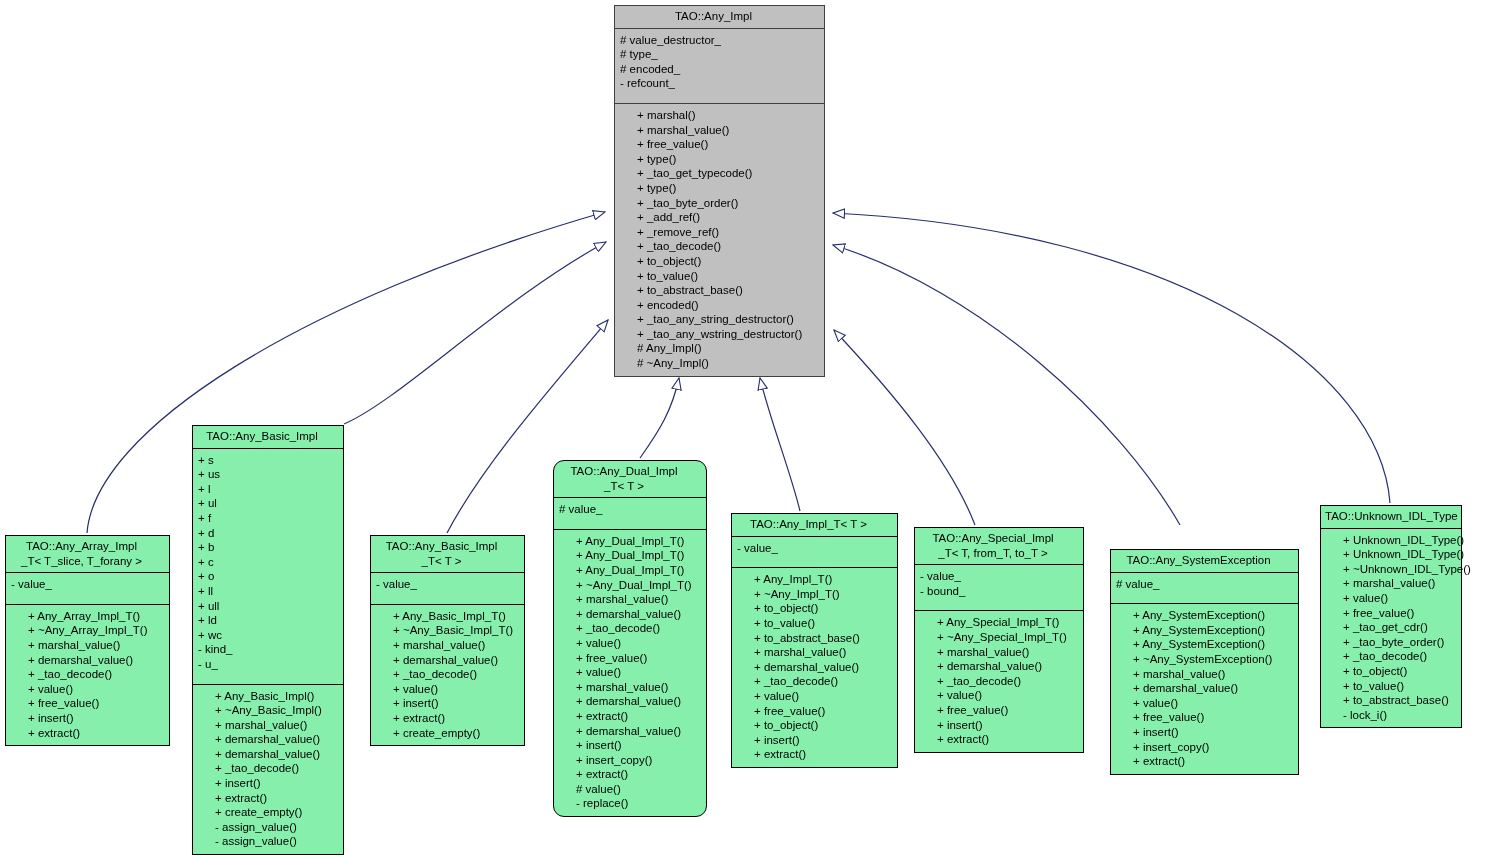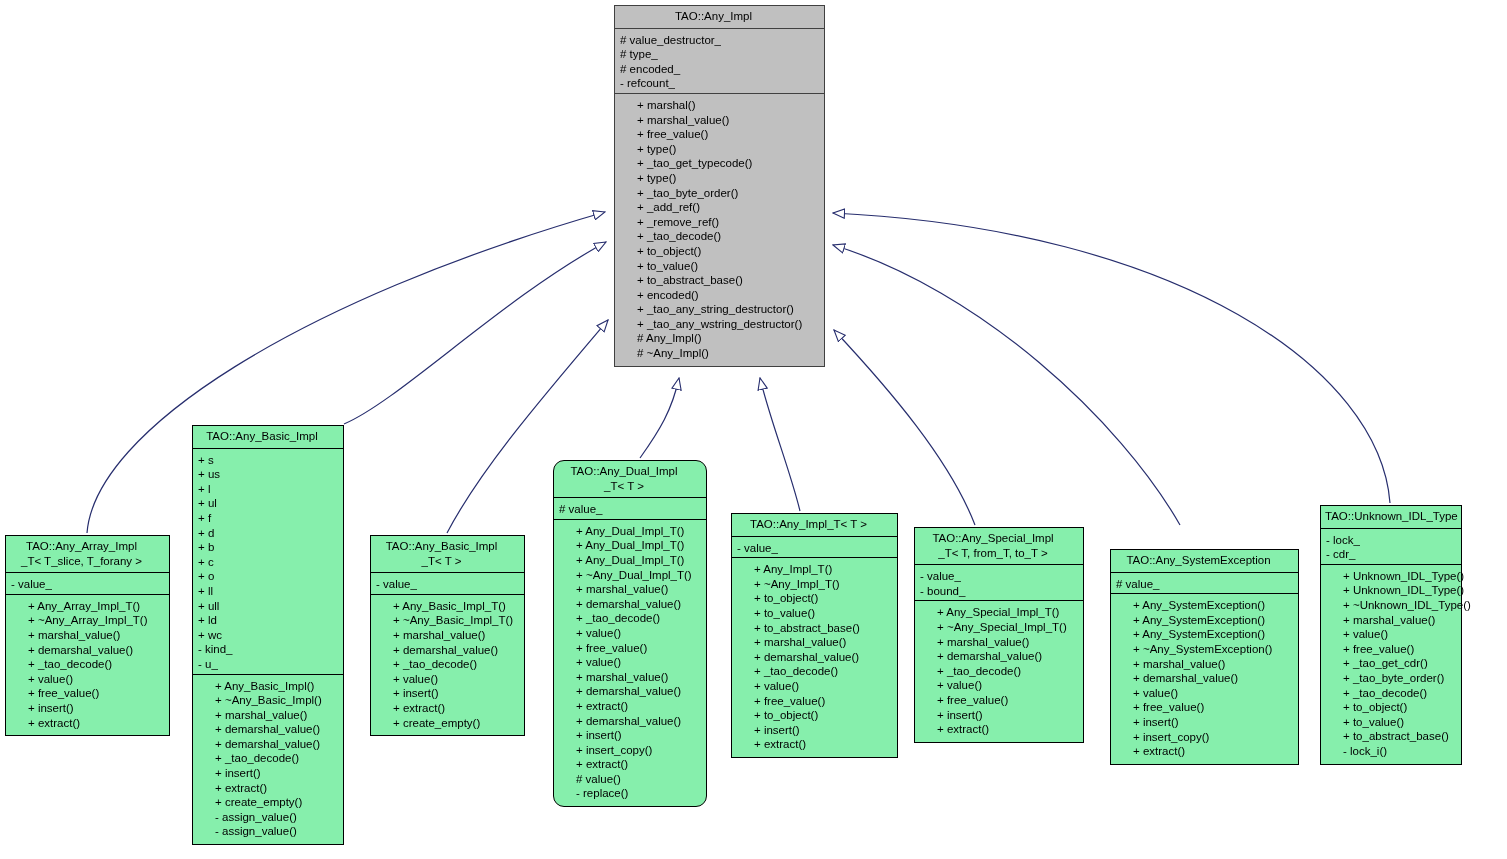--- a/index.html
+++ b/index.html
@@ -40,21 +40,21 @@
   .uml-title {
     text-align: center;
     padding: 3px 16px 4px 4px;
     border-bottom: 1px solid #000000;
     white-space: pre;
   }
   .uml-class.highlight > .uml-title {
     border-bottom: 1px solid #404040;
   }
   .uml-attrs {
-    padding: 4px 5px 2px 5px;
+    padding: 4px 5px 12px 5px;
     border-bottom: 1px solid #000000;
   }
   .uml-class.highlight > .uml-attrs {
     border-bottom: 1px solid #404040;
   }
   .uml-ops {
     padding: 4px 5px 5px 22px;
   }
   .uml-member {
     white-space: pre;
@@ -271,24 +271,20 @@
         <div class="uml-member">+ demarshal_value()</div>
         <div class="uml-member">+ value()</div>
         <div class="uml-member">+ free_value()</div>
         <div class="uml-member">+ insert()</div>
         <div class="uml-member">+ insert_copy()</div>
         <div class="uml-member">+ extract()</div>
       </div>
     </div>
     <div class="uml-class" style="left: 1320px; top: 505px; width: 142px;">
       <div class="uml-title">TAO::Unknown_IDL_Type</div>
-      <div class="uml-attrs">
-        <div class="uml-member">- lock_</div>
-        <div class="uml-member">- cdr_</div>
-      </div>
       <div class="uml-ops">
         <div class="uml-member">+ Unknown_IDL_Type()</div>
         <div class="uml-member">+ Unknown_IDL_Type()</div>
         <div class="uml-member">+ ~Unknown_IDL_Type()</div>
         <div class="uml-member">+ marshal_value()</div>
         <div class="uml-member">+ value()</div>
         <div class="uml-member">+ free_value()</div>
         <div class="uml-member">+ _tao_get_cdr()</div>
         <div class="uml-member">+ _tao_byte_order()</div>
         <div class="uml-member">+ _tao_decode()</div>

